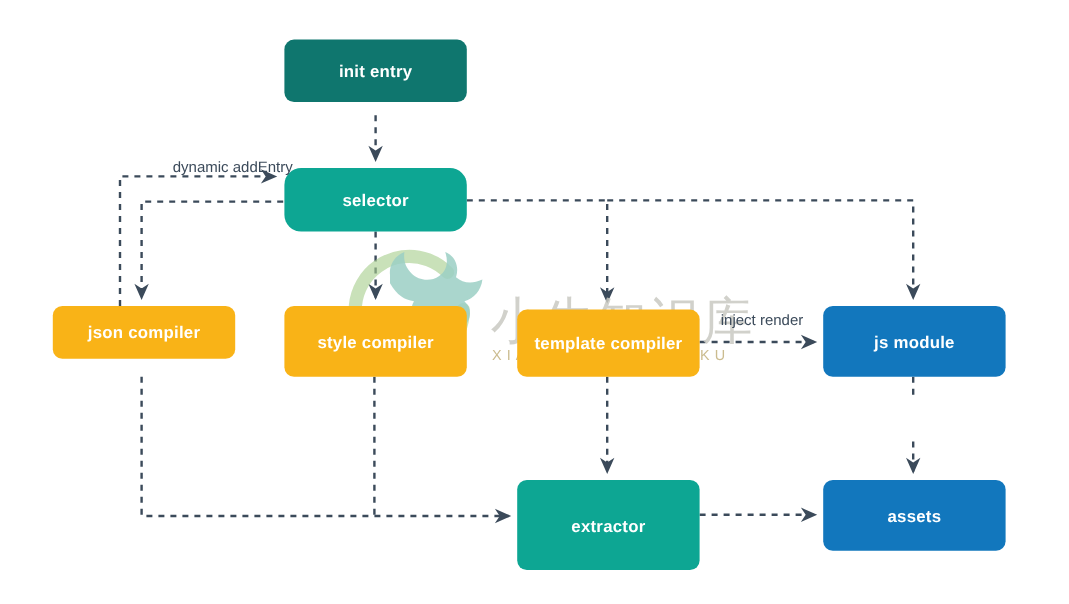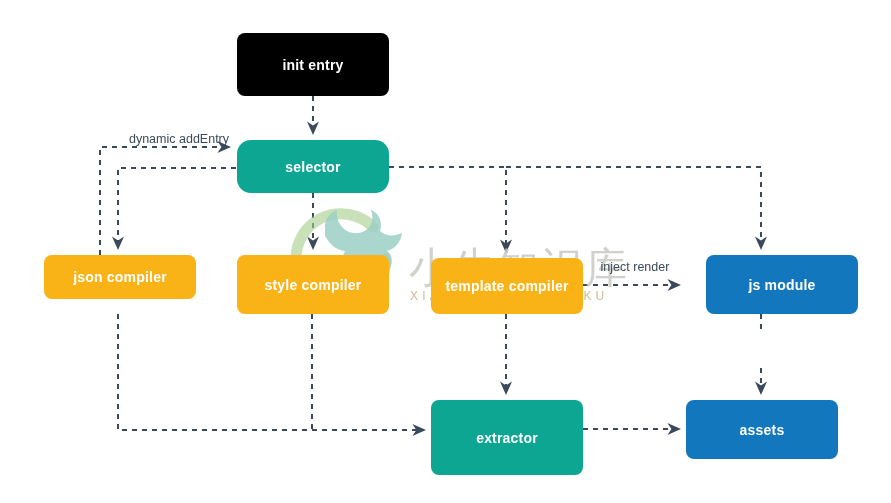--- a/index.html
+++ b/index.html
@@ -109,50 +109,50 @@
                  c-9,4 -16,3 -22,-2 c3,-9 -1,-18 -9,-21 c3,9 1,16 -5,20
                  c-7,5 -17,4 -23,-2 c-5,-5 -7,-11 -6,-18 c-8,3 -13,11 -12,19 z" opacity="0.85"></path>
       </g>
     </g>
 
     <text x="409" y="282" font-family="'DejaVu Sans', sans-serif" font-size="42" fill="#c9c9c2" opacity="0.85" letter-spacing="2">小牛知识库</text>
 
     <text x="410" y="300" font-family="'Liberation Sans', sans-serif" font-size="12" fill="#c9b98a" opacity="0.95" letter-spacing="4.2">XIAO NIU ZHI SHI KU</text>
   </svg>
 
-  <div class="node" style="left:237px;top:33px;width:152px;height:63px;background:#000000;">
+  <div class="node" style="left:237px;top:33px;width:152px;height:52px;background:#0f766e;">
     <span>init entry</span>
   </div>
 
   <div class="node" style="left:237px;top:140px;width:152px;height:53px;background:#0da693;border-radius:14px;">
     <span>selector</span>
   </div>
 
   <div class="node" style="left:44px;top:255px;width:152px;height:44px;background:#f9b317;">
     <span>json compiler</span>
   </div>
 
   <div class="node" style="left:237px;top:255px;width:152px;height:59px;background:#f9b317;">
     <span>style compiler</span>
   </div>
 
   <div class="node" style="left:431px;top:258px;width:152px;height:56px;background:#f9b317;">
     <span>template compiler</span>
   </div>
 
-  <div class="node" style="left:686px;top:255px;width:152px;height:59px;background:#1277bd;margin-left:20px;">
+  <div class="node" style="left:686px;top:255px;width:152px;height:59px;background:#1277bd;">
     <span>js module</span>
   </div>
 
   <div class="node" style="left:431px;top:400px;width:152px;height:75px;background:#0da693;">
     <span>extractor</span>
   </div>
 
   <div class="node" style="left:686px;top:400px;width:152px;height:59px;background:#1277bd;">
     <span>assets</span>
   </div>
 
-  <div class="edge-label" style="left:114px;top:130px;width:130px;text-align:center;">dynamic addEntry</div>
+  <div class="edge-label" style="left:114px;top:130px;width:130px;text-align:right;">dynamic addEntry</div>
 
   <div class="edge-label" style="left:589px;top:258px;width:92px;text-align:center;">inject render</div>
 
 
 </div>
 
 </body></html>

